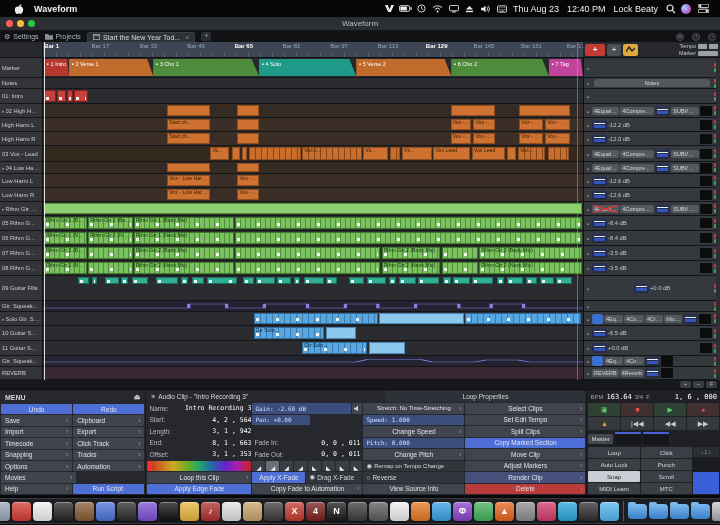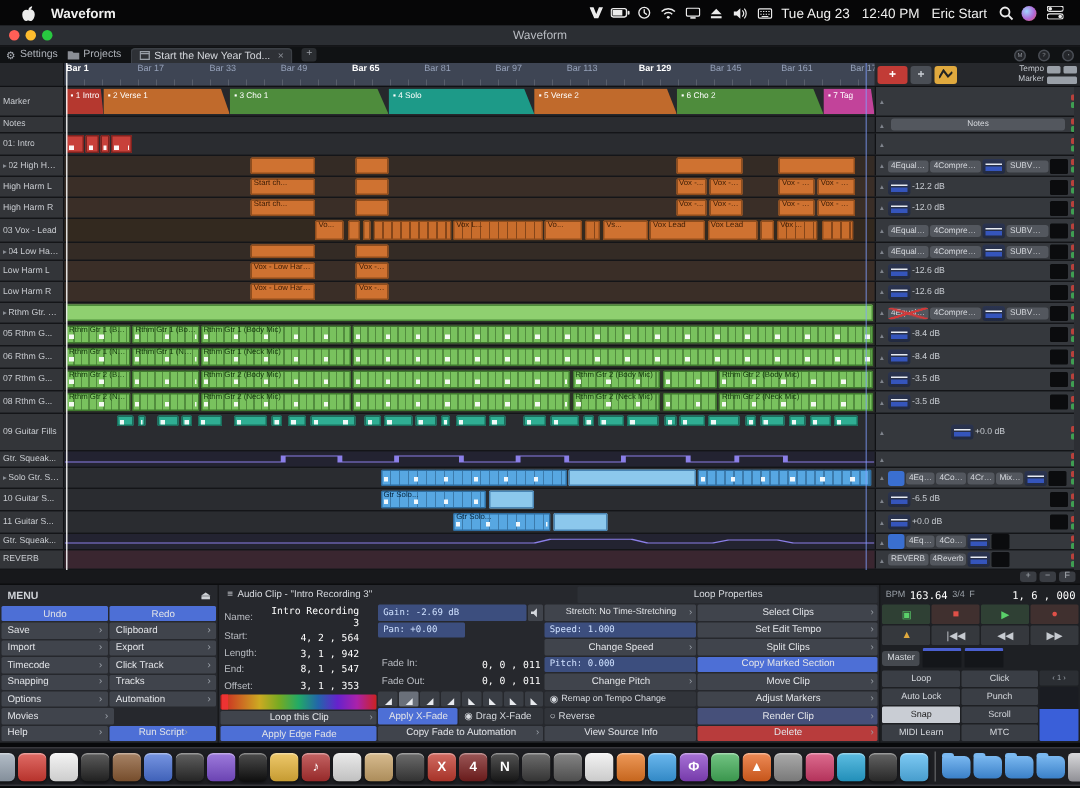--- a/index.html
+++ b/index.html
@@ -113,21 +113,21 @@
   .props{flex:1;display:flex;flex-direction:column;padding:1px}
   .props-head{height:11px;display:flex;font-size:6.5px;color:#d6d9de}
   .ph-left{width:238px;display:flex;align-items:center;gap:3px;padding-left:4px}
   .ph-right{flex:1;display:flex;align-items:center;justify-content:center;background:#2d3036;border-radius:1px}
   .props-body{flex:1;display:flex;gap:1px;margin-top:1px}
   .pcol{display:flex;flex-direction:column;gap:1px}
   .pcol>*{flex:1}
   .pc1{width:104px}.pc2{width:110px}.pc3{width:101px}.pc4{width:120px}
   .prow{display:flex;align-items:center;font-size:6.5px;color:#b9bcc2}
   .prow .plbl{width:32px;padding-left:2px}
-  .prow .pval{flex:1;text-align:right;padding-right:12px;color:#fff;font-family:"DejaVu Sans Mono",monospace;font-size:6.5px}
+  .prow .pval{flex:1;text-align:right;padding-right:0;color:#fff;font-family:"DejaVu Sans Mono",monospace;font-size:6.5px}
   .gradbar{background:linear-gradient(90deg,#c22,#c62,#ca2,#7a2,#2a6,#26a,#62c,#a2a,#c22);border-radius:1px;position:relative}
   .gradbar:before{content:"";position:absolute;left:1px;top:0;bottom:0;width:4px;background:#e33}
   .pbtn{background:#40444c;border-radius:1px;display:flex;align-items:center;justify-content:center;font-size:6.5px;color:#e2e4e8;position:relative}
   .pbtn .arr{position:absolute;right:3px;color:#9aa0a8}
   .pbtn.blue{background:#4d6fd6}
   .pbtn.mid{background:#46507a}
   .pbtn.red{background:#b83c3c}
   .pfield{background:#3c4e7e;border-radius:1px;display:flex;align-items:center;padding:0 3px;font-family:"DejaVu Sans Mono",monospace;font-size:6px;color:#cfe1ff}
   .fr{display:flex;gap:1px}
   .fr>*{flex:1}
@@ -225,23 +225,23 @@
             <path d="M6.5 2.2a3.4 3.4 0 0 1 0 4.6M8 0.8a5.6 5.6 0 0 1 0 7.4" fill="none" stroke="#fff" stroke-width="0.9"></path>
           </svg>
         </span>
         <span class="mb-ico">
           <svg width="10" height="8" viewBox="0 0 11 9">
             <rect x="0.5" y="1" width="10" height="7" rx="1" fill="none" stroke="#fff"></rect>
             <path d="M2 3h1M4 3h1M6 3h1M8 3h1M2 5h1M4 5h1M6 5h1M8 5h1M3 6.8h5" stroke="#fff" stroke-width="0.8"></path>
           </svg>
         </span>
       </span>
-    <span class="mb-txt">Tue Aug 23</span>
+    <span class="mb-txt">Thu Aug 23</span>
     <span class="mb-txt">12:40 PM</span>
-    <span class="mb-txt">Eric Start</span>
+    <span class="mb-txt">Lock Beaty</span>
     <span class="mb-ico">
         <svg width="10" height="10" viewBox="0 0 10 10">
           <circle cx="4" cy="4" r="3" fill="none" stroke="#fff" stroke-width="1.2"></circle>
           <line x1="6.3" y1="6.3" x2="9" y2="9" stroke="#fff" stroke-width="1.2"></line>
         </svg>
       </span>
     <span class="siri"></span>
     <span class="mb-ico">
         <svg width="11" height="9" viewBox="0 0 11 9">
           <rect x="0" y="0" width="11" height="3.6" rx="1.8" fill="none" stroke="#fff" stroke-width="0.9"></rect>
@@ -1068,21 +1068,21 @@
               <div class="prow">
                 <span class="plbl">Start:</span>
                 <span class="pval">4, 2 , 564</span>
               </div>
               <div class="prow">
                 <span class="plbl">Length:</span>
                 <span class="pval">3, 1 , 942</span>
               </div>
               <div class="prow">
                 <span class="plbl">End:</span>
-                <span class="pval">8, 1 , 547</span>
+                <span class="pval">8, 1 , 663</span>
               </div>
               <div class="prow">
                 <span class="plbl">Offset:</span>
                 <span class="pval">3, 1 , 353</span>
               </div>
               <div class="gradbar"></div>
             <div class="pbtn">
                 <span>Loop this Clip</span>
                 <span class="arr">›</span>
               </div>

